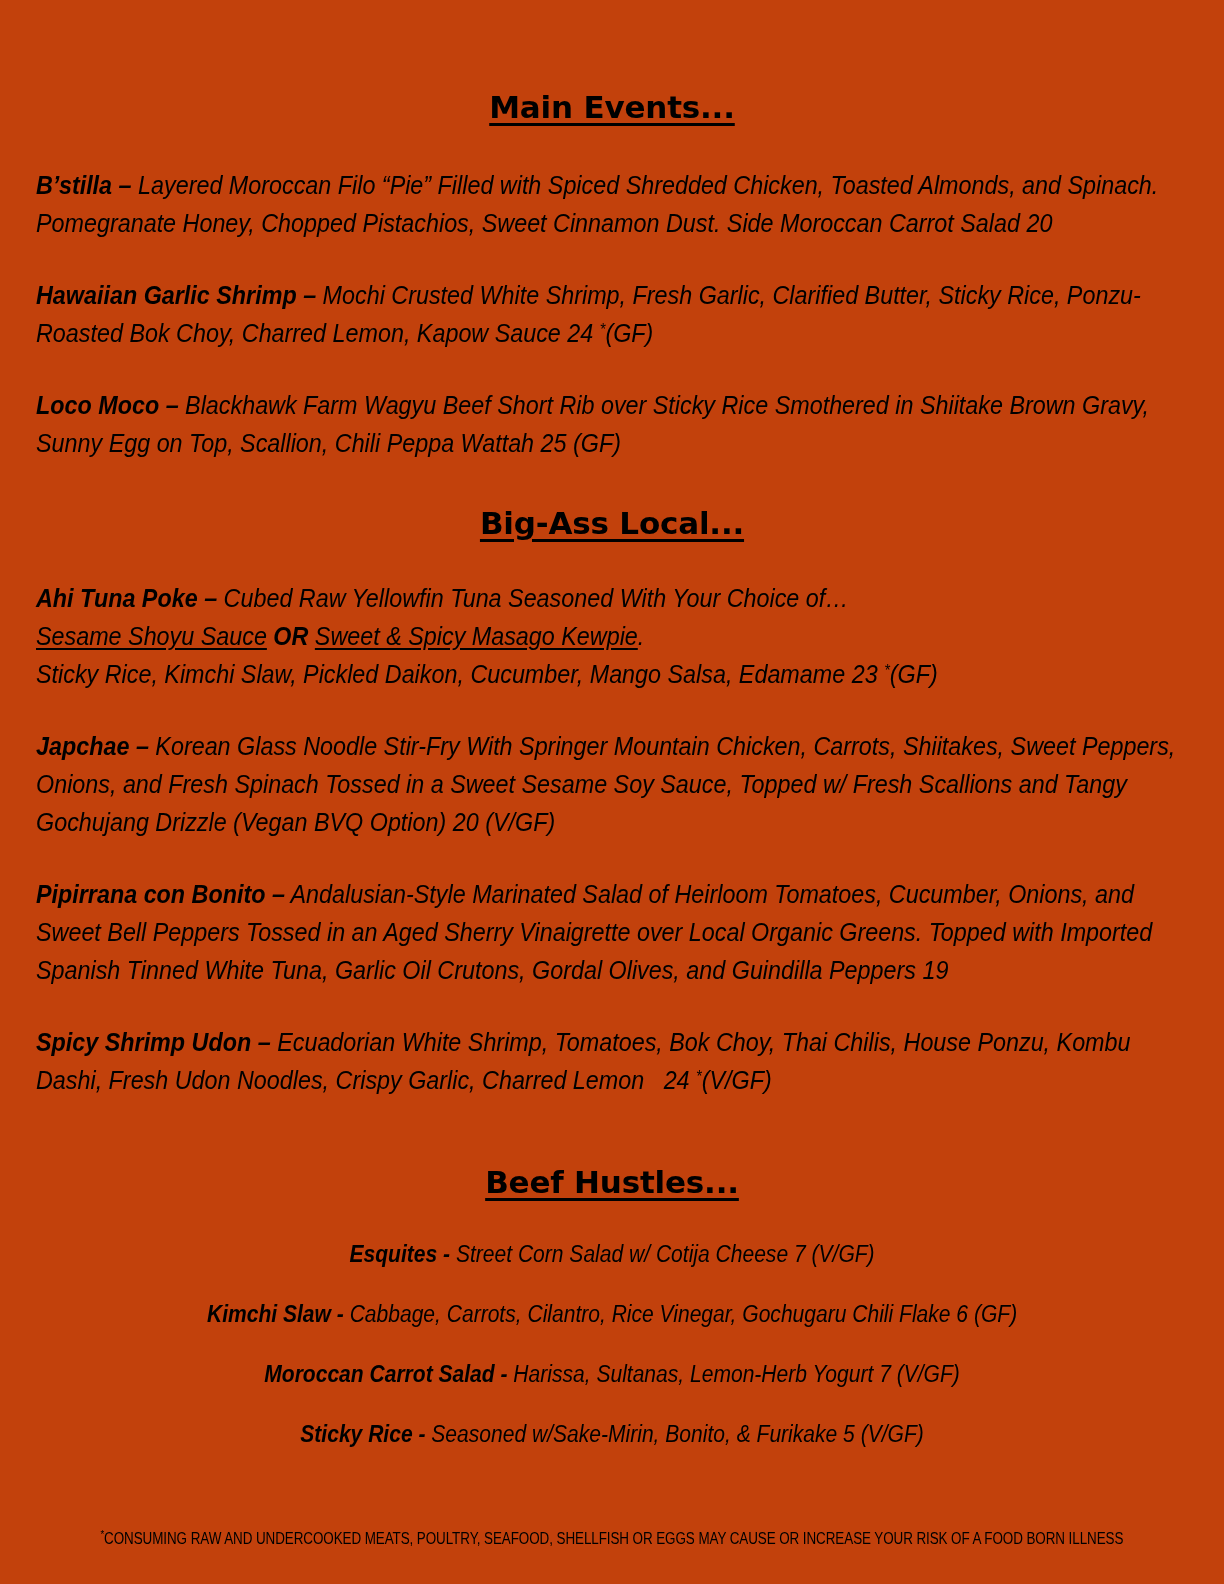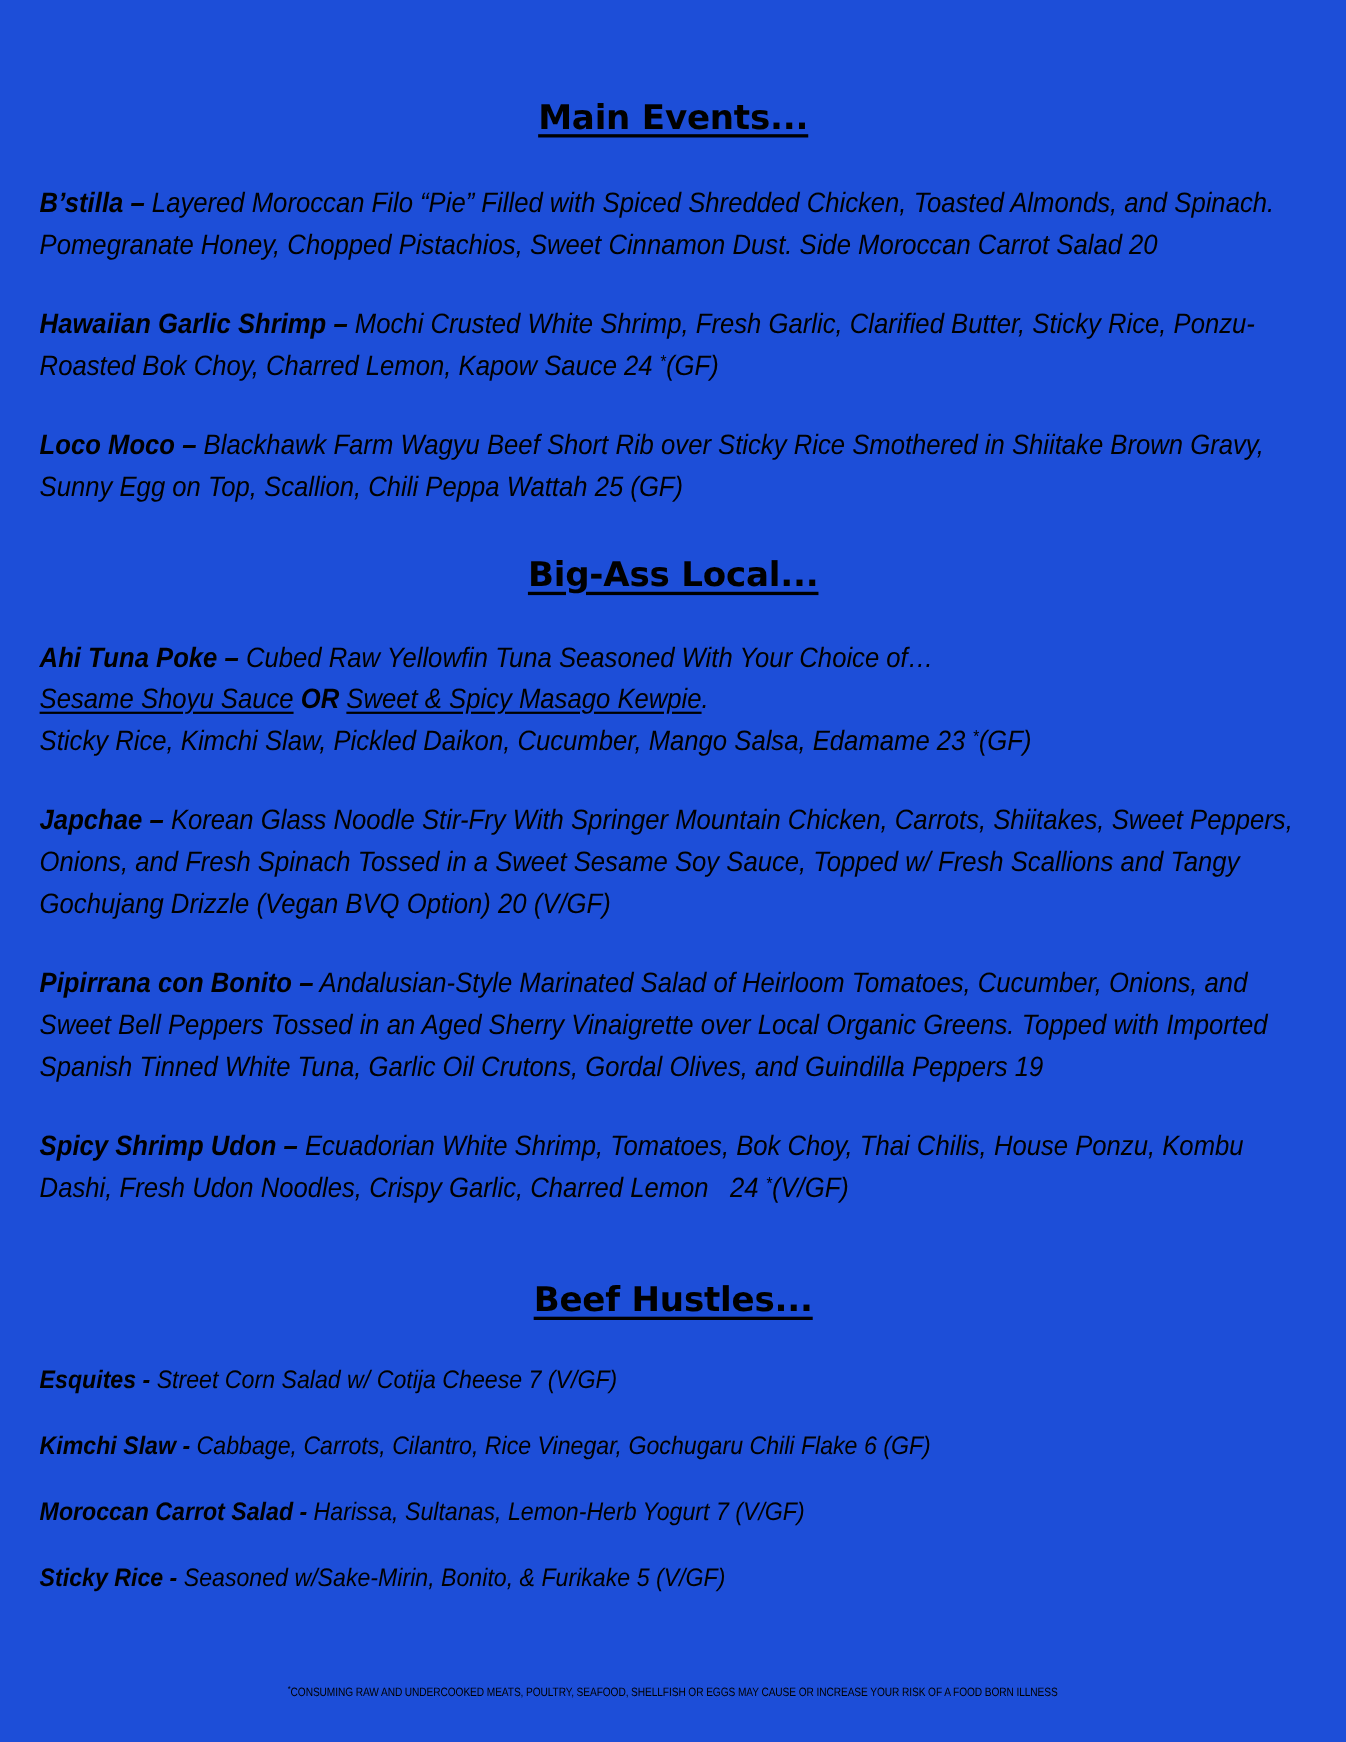--- a/index.html
+++ b/index.html
@@ -11,21 +11,21 @@
     width: 1224px;
     height: 1584px;
     font-family: "DejaVu Sans", sans-serif;
     color: #000000;
     -webkit-font-smoothing: antialiased;
   }
   .page {
     position: relative;
     width: 1224px;
     height: 1584px;
-    background: #1d4ed8;
+    background: #c2410c;
     box-sizing: border-box;
     padding: 0 36px;
     overflow: hidden;
   }
 
   
   .section-heading {
     text-align: center;
     font-family: "DejaVu Sans", sans-serif;
     font-weight: bold;
@@ -40,21 +40,21 @@
     text-decoration-thickness: 3px;
   }
   #heading-main-events { padding-top: 92px; }
   #heading-bowls       { padding-top: 46px; }
   #heading-sides       { padding-top: 68px; }
 
   
   .items-block { margin: 0; padding: 0; font-style: italic; }
   #block-main-events { padding-top: 43px; }
   #block-bowls       { padding-top: 40px; }
-  #block-sides       { padding-top: 40px; }
+  #block-sides       { padding-top: 40px; text-align: center; }
 
   .menu-item {
     font-family: "Liberation Sans", sans-serif;
     font-size: 25.5px;
     line-height: 38px;
     font-stretch: condensed;
     transform: scaleX(0.915);
     transform-origin: left top;
     width: 109.3%;
     margin-bottom: 34px;
@@ -94,21 +94,21 @@
   .side-item .name { font-weight: bold; }
 
   
   .disclaimer {
     position: absolute;
     left: 0;
     right: 0;
     bottom: 36px;
     text-align: center;
     font-family: "Liberation Sans", sans-serif;
-    font-size: 11px;
+    font-size: 16px;
     line-height: 18px;
     letter-spacing: -0.1px;
     font-weight: normal;
   }
   .disclaimer .inner {
     display: inline-block;
     transform: scaleX(0.84);
     transform-origin: center;
     white-space: nowrap;
   }

